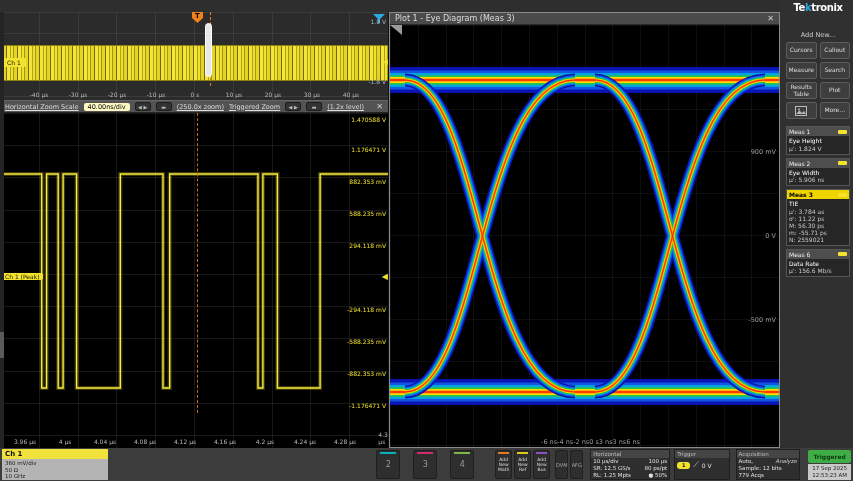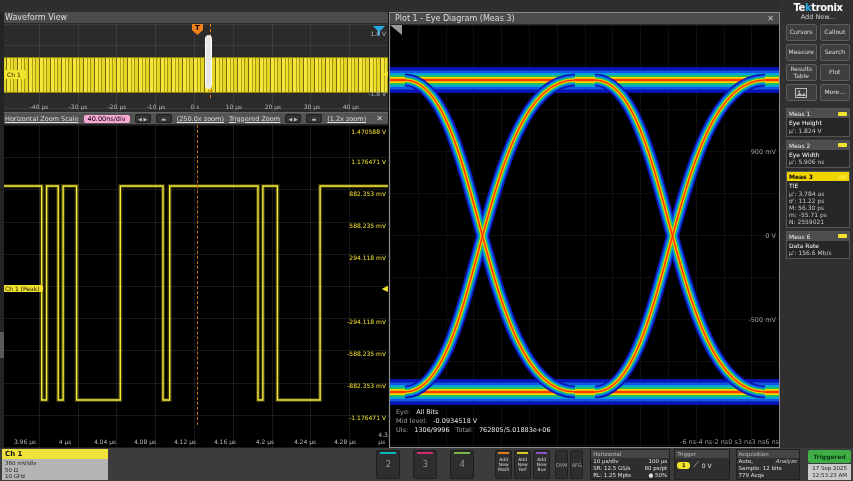--- a/index.html
+++ b/index.html
@@ -39,21 +39,21 @@
     background:#e8e8e8; border:1px solid #fff; border-radius:4px; }
   #ov-funnel { position:absolute; right:3px; top:2px; }
   .ov-rlabel { position:absolute; right:2px; font-size:6px; color:#9fb9c9; }
   #ov-arrow { position:absolute; right:0; top:46px; color:#f3e32c; font-size:7px; }
   #ov-ticks span { position:absolute; bottom:2px; font-size:6px; color:#b9b9b9;
     transform:translateX(-50%); }
 
   #zoombar { height:13px; background:#535353; display:flex; align-items:center;
     gap:5px; padding:0 5px; border-top:1px solid #666; border-bottom:1px solid #222; }
   #zoombar .lbl { font-size:6.5px; color:#ddd; white-space:nowrap;text-decoration:underline; }
-  #zoombar .val { background:#f9a8d4; color:#000; font-size:6.5px; padding:0 4px;
+  #zoombar .val { background:#fef9c3; color:#000; font-size:6.5px; padding:0 4px;
     border-radius:2px; white-space:nowrap; }
   #zoombar .zbtn { background:#333; border:1px solid #1d1d1d; color:#bbb; font-size:5px;
     height:9px; min-width:16px; border-radius:2px; text-align:center; line-height:8px; cursor:pointer;}
   #zoombar .x { margin-left:auto; color:#ccc; font-size:8px; cursor:pointer; }
 
   #graticule { position:relative; flex:1; background:#000; overflow:hidden;
     background-image:
       repeating-linear-gradient(to right, rgba(170,170,170,.14) 0 1px, transparent 1px 38.8px),
       repeating-linear-gradient(to bottom, rgba(170,170,170,.14) 0 1px, transparent 1px 32.2px); }
   #grat-dash { position:absolute; left:197px; top:0; height:300px; border-left:1px dashed #c96e10; }
@@ -69,35 +69,35 @@
   #eye-window { position:absolute; left:389px; top:12px; width:391px; height:436px;
     background:#000; border:1px solid #8a8a8a; display:flex; flex-direction:column; }
   #eye-plot { position:relative; flex:1; background:#000; overflow:hidden;
     background-image:
       repeating-linear-gradient(to right, rgba(140,140,140,.10) 0 1px, transparent 1px 27.8px),
       repeating-linear-gradient(to bottom, rgba(140,140,140,.10) 0 1px, transparent 1px 42px); }
   #eye-plot svg { position:absolute; inset:0; filter:blur(.4px); }
   #eye-ylabels span { position:absolute; right:3px; font-size:6.5px; color:#9a9a9a;
     transform:translateY(-50%); }
   #eye-xlabels { position:absolute; left:12px; right:0; bottom:1px; display:flex;
-    justify-content:flex-end; }
+    justify-content:center; }
   #eye-xlabels span { font-size:6.5px; color:#9a9a9a; }
   #eye-info { position:absolute; left:6px; bottom:12px; }
   #eye-info .row { display:flex; gap:6px; font-size:6.5px; line-height:9px; }
   #eye-info .k { color:#9aa0a6; } #eye-info .v { color:#e8e8e8; }
   #eye-tri { position:absolute; right:4px; top:2px; }
 
   
   #sidebar { position:absolute; left:780px; top:0; width:73px; height:448px;
     background:#303030; padding:2px 3px 0 6px; }
   #side-scroll { position:absolute; left:0; top:12px; width:4px; height:436px; background:#242424; }
   #side-scroll i { position:absolute; left:0; top:320px; width:4px; height:26px; background:#5a5a5a; }
   #logo { font-size:10px; font-weight:bold; color:#fff; text-align:center; letter-spacing:-.4px; }
   #logo b { color:#29aae1; }
-  #addnew { font-size:6.5px; color:#cfcfcf; text-align:center; margin:0 0 3px; }
+  #addnew { font-size:6.5px; color:#cfcfcf; text-align:center; margin:18px 0 3px; }
   #side-grid { display:grid; grid-template-columns:1fr 1fr; gap:3px; }
   .sbtn { height:17px; background:#3e3e3e; border:1px solid #5c5c5c; border-radius:2px;
     color:#ddd; font-size:6px; display:flex; align-items:center; justify-content:center;
     text-align:center; line-height:6.5px; cursor:pointer; padding:1px; }
   #meas-list { margin-top:7px; display:flex; flex-direction:column; gap:3px; }
   .meas { border:1px solid #555; background:#262626; }
   .meas .hdr { height:9px; background:#4e4e4e; display:flex; align-items:center;
     justify-content:space-between; padding:0 2px; }
   .meas .hdr .hl { font-size:6px; color:#eee; }
   .meas .hdr .pill { width:9px; height:4px; background:#f3e32c; border-radius:1px; }
@@ -152,23 +152,20 @@
 
   .sp { flex:0 0 auto; }
 </style>
 </head>
 <body>
 
 <div id="screen">
 
 
   <div id="wave-window">
-    <div class="titlebar">
-      <span class="t">Waveform View</span>
-    </div>
 
     <div id="overview">
       <div id="ov-band"></div>
       <div id="ov-ch-badge">Ch 1</div>
       <div id="ov-trig">T</div>
       <div id="ov-dash"></div>
       <div id="ov-scroll"></div>
       <svg id="ov-funnel" width="12" height="10">
         <path d="M0,0 L12,0 L7,5 L7,9 L5,9 L5,5 Z" fill="#29aae1"></path>
       </svg>
@@ -190,21 +187,21 @@
 
     <div id="zoombar">
       <span class="lbl">Horizontal Zoom Scale</span>
       <span class="val">40.00ns/div</span>
       <span class="zbtn">◀ ▶</span>
       <span class="zbtn">▬</span>
       <span class="lbl">(250.0x zoom)</span>
       <span class="lbl">Triggered Zoom</span>
       <span class="zbtn">◀ ▶</span>
       <span class="zbtn">▬</span>
-      <span class="lbl">(1.2x zoom)</span>
+      <span class="lbl">(1.2x level)</span>
       <span class="x">✕</span>
     </div>
 
     <div id="graticule">
       <div id="grat-dash"></div>
       <svg id="wave-svg" width="388" height="323" viewBox="0 0 388 323">
           <path d="M0.0,61 L41.7,61 L41.7,275 L46.6,275 L46.6,61 L58.2,61 L58.2,275 L63.1,275 L63.1,61 L76.6,61 L76.6,275 L120.3,275 L120.3,61 L163.0,61 L163.0,275 L169.7,275 L169.7,61 L258.0,61 L258.0,275 L262.9,275 L262.9,61 L277.4,61 L277.4,275 L320.1,275 L320.1,61 L388.0,61" fill="none" stroke="#f3e32c" stroke-width="4" opacity="0.25"></path>
           <path d="M0.0,61 L41.7,61 L41.7,275 L46.6,275 L46.6,61 L58.2,61 L58.2,275 L63.1,275 L63.1,61 L76.6,61 L76.6,275 L120.3,275 L120.3,61 L163.0,61 L163.0,275 L169.7,275 L169.7,61 L258.0,61 L258.0,275 L262.9,275 L262.9,61 L277.4,61 L277.4,275 L320.1,275 L320.1,61 L388.0,61" fill="none" stroke="#f8ec3a" stroke-width="1.4"></path>
         </svg>
       <div id="grat-ylabels">
@@ -283,36 +280,20 @@
           <path d="M205,367 C280,367 280,55 375,55" fill="none" stroke="#ff8800" stroke-width="2.2"></path>
           <path d="M205,55 C280,55 280,367 375,367" fill="none" stroke="#ff8800" stroke-width="2.2"></path>
           <path d="M205,367 C280,367 280,55 375,55" fill="none" stroke="#ff2600" stroke-width="1"></path>
           <path d="M205,55 C280,55 280,367 375,367" fill="none" stroke="#ff2600" stroke-width="1"></path>
         </svg>
       <div id="eye-ylabels">
           <span style="top: 127px;">900 mV</span>
           <span style="top: 211px;">0 V</span>
           <span style="top: 295px;">-500 mV</span>
         </div>
-      <div id="eye-info">
-          <div class="row">
-            <span class="k">Eye:</span>
-            <span class="v">All Bits</span>
-          </div>
-          <div class="row">
-            <span class="k">Mid level:</span>
-            <span class="v">-0.0934518 V</span>
-          </div>
-          <div class="row">
-            <span class="k">UIs:</span>
-            <span class="v">1306/9996</span>
-            <span class="k">Total:</span>
-            <span class="v">762805/5.01883e+06</span>
-          </div>
-        </div>
       <div id="eye-xlabels">
           <span>-6 ns</span>
           <span>-4 ns</span>
           <span>-2 ns</span>
           <span>0 s</span>
           <span>3 ns</span>
           <span>3 ns</span>
           <span>6 ns</span>
         </div>
       <svg id="eye-tri" width="12" height="10">

